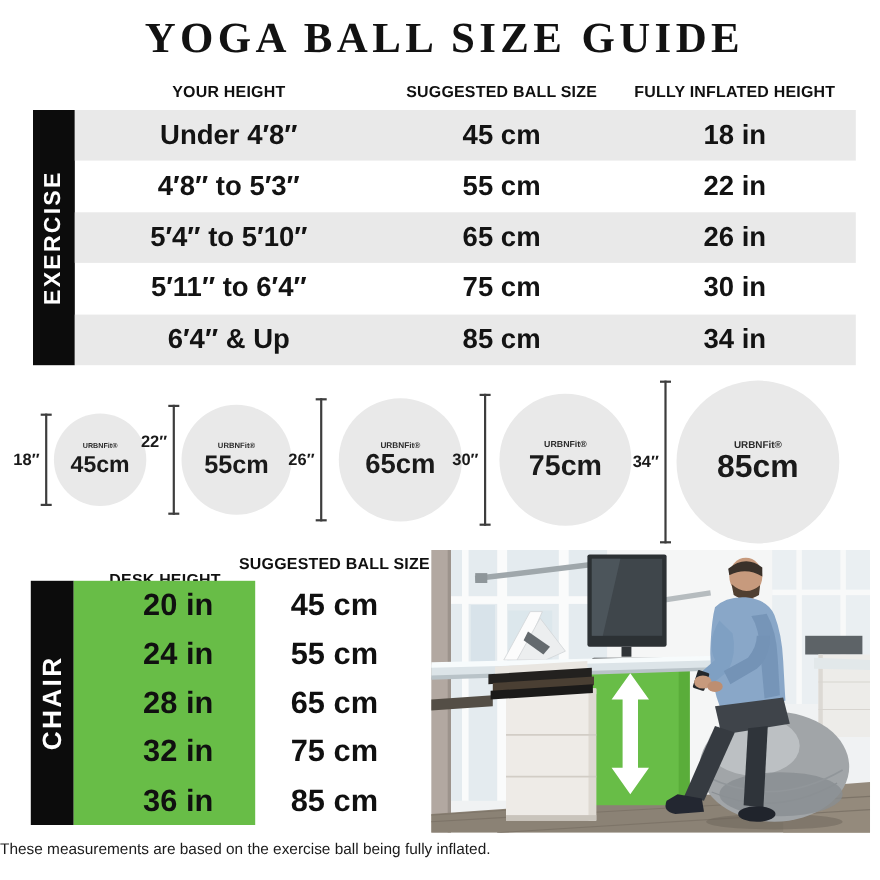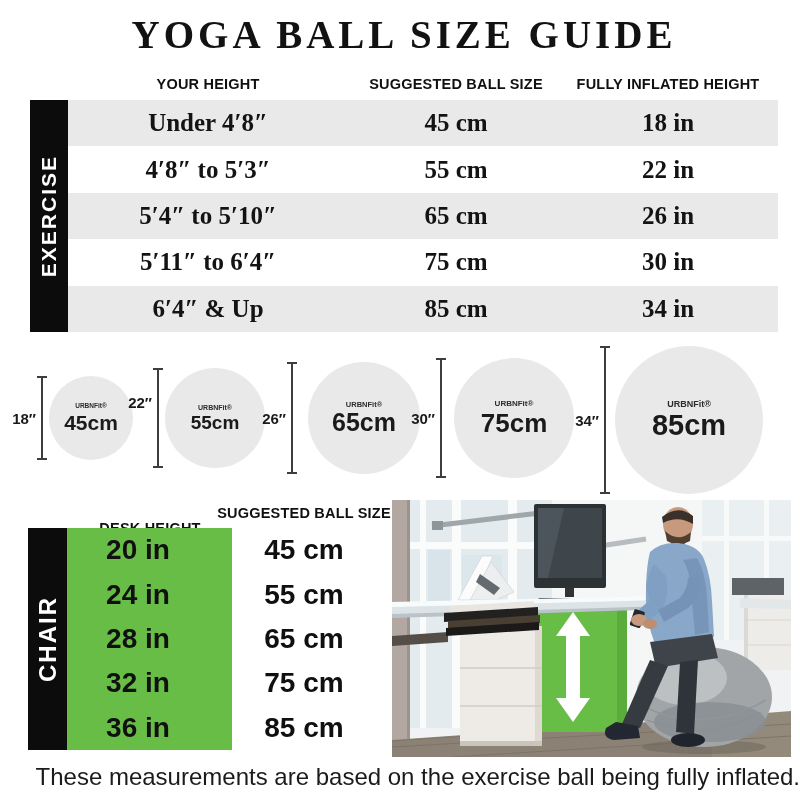--- a/index.html
+++ b/index.html
@@ -21,39 +21,39 @@
   .vbar { position:absolute; background:#0c0c0c; display:flex; align-items:center; justify-content:center; }
   .vbar span { writing-mode:vertical-rl; transform:rotate(180deg); color:#ffffff;
                font-weight:bold; white-space:nowrap; }
   .ex-bar { left:30px; top:100px; width:38px; height:232px; }
   .ex-bar span { font-size:21px; letter-spacing:2px; }
   .ch-bar { left:28px; top:528px; width:39px; height:222px; }
   .ch-bar span { font-size:24px; letter-spacing:2px; }
 
   
   .ex-rows { position:absolute; left:68px; top:100px; width:710px; }
-  .ex-row { position:relative; height:46.4px;font-family:Liberation Serif, serif; }
+  .ex-row { position:relative; height:46.4px; }
   .ex-row:nth-child(odd) { background:#e9e9e9; }
   .cell { position:absolute; top:50%; transform:translate(-50%,-50%); font-weight:bold;
           font-size:25px; white-space:nowrap; color:#131313; }
   .ec1 { left:140px; } .ec2 { left:388px; } .ec3 { left:600px; }
 
   
   .ball { position:absolute; border-radius:50%; background:#e9e9e9; display:flex;
           flex-direction:column; align-items:center; justify-content:center; }
   .ball .brand { font-weight:bold; color:#2b2b2b; line-height:1; margin-bottom:2px; }
   .ball .bsize { font-weight:bold; color:#1a1a1a; line-height:1; }
   .b1 { left:49px;  top:376px; width:84px;  height:84px; }
   .b2 { left:165px; top:368px; width:100px; height:100px; }
   .b3 { left:308px; top:362px; width:112px; height:112px; }
   .b4 { left:454px; top:358px; width:120px; height:120px; }
   .b5 { left:615px; top:346px; width:148px; height:148px; }
   .b1 .brand{font-size:6.5px;} .b2 .brand{font-size:7px;} .b3 .brand{font-size:7.5px;}
   .b4 .brand{font-size:8px;}  .b5 .brand{font-size:9px;}
-  .b1 .bsize{font-size:21px;} .b2 .bsize{font-size:19px;} .b3 .bsize{font-size:25px;}
+  .b1 .bsize{font-size:21px;} .b2 .bsize{font-size:23px;} .b3 .bsize{font-size:25px;}
   .b4 .bsize{font-size:26px;} .b5 .bsize{font-size:29px;}
 
   .mline { position:absolute; width:2px; background:#3d3d3d; }
   .mline::before, .mline::after { content:""; position:absolute; left:-4px; width:10px; height:2px; background:#3d3d3d; }
   .mline::before { top:0; } .mline::after { bottom:0; }
   .l1 { left:41px;  top:376px; height:84px; }
   .l2 { left:157px; top:368px; height:100px; }
   .l3 { left:291px; top:362px; height:112px; }
   .l4 { left:440px; top:358px; height:120px; }
   .l5 { left:604px; top:346px; height:148px; }
@@ -64,28 +64,28 @@
   .m3 { left:286px; top:418px; } .m4 { left:435px; top:418px; }
   .m5 { left:599px; top:420px; }
 
   
   .colh-ch1 { left:150px; top:520px; } .colh-ch2 { left:304px; top:505px; }
   .ch-green { position:absolute; left:67px; top:528px; width:165px; height:222px; background:#68bd47; }
   .ch-rows { position:absolute; left:67px; top:528px; width:330px; }
   .ch-row { position:relative; height:44.4px; }
   .chc { position:absolute; top:50%; transform:translate(-50%,-50%); font-weight:bold;
          font-size:28px; white-space:nowrap; color:#101010; }
-  .chc1 { left:71px; } .chc2 { left:237px; }
+  .chc1 { left:95px; } .chc2 { left:237px; }
 
   
   .photo { position:absolute; left:392px; top:500px; width:399px; height:257px; }
 
   
-  .footnote { position:absolute; top:763px; left:0; width:800px; text-align:right;
-              font-size:24px; color:#1b1b1b; white-space:nowrap; }
+  .footnote { position:absolute; top:763px; left:0; width:800px; text-align:left;
+              font-size:14px; color:#1b1b1b; white-space:nowrap; }
 </style>
 </head>
 <body>
 
 <div class="page">
 
   <h1 class="title">YOGA BALL SIZE GUIDE</h1>
 
   <div class="colh colh-ex1">YOUR HEIGHT</div>
   <div class="colh colh-ex2">SUGGESTED BALL SIZE</div>

